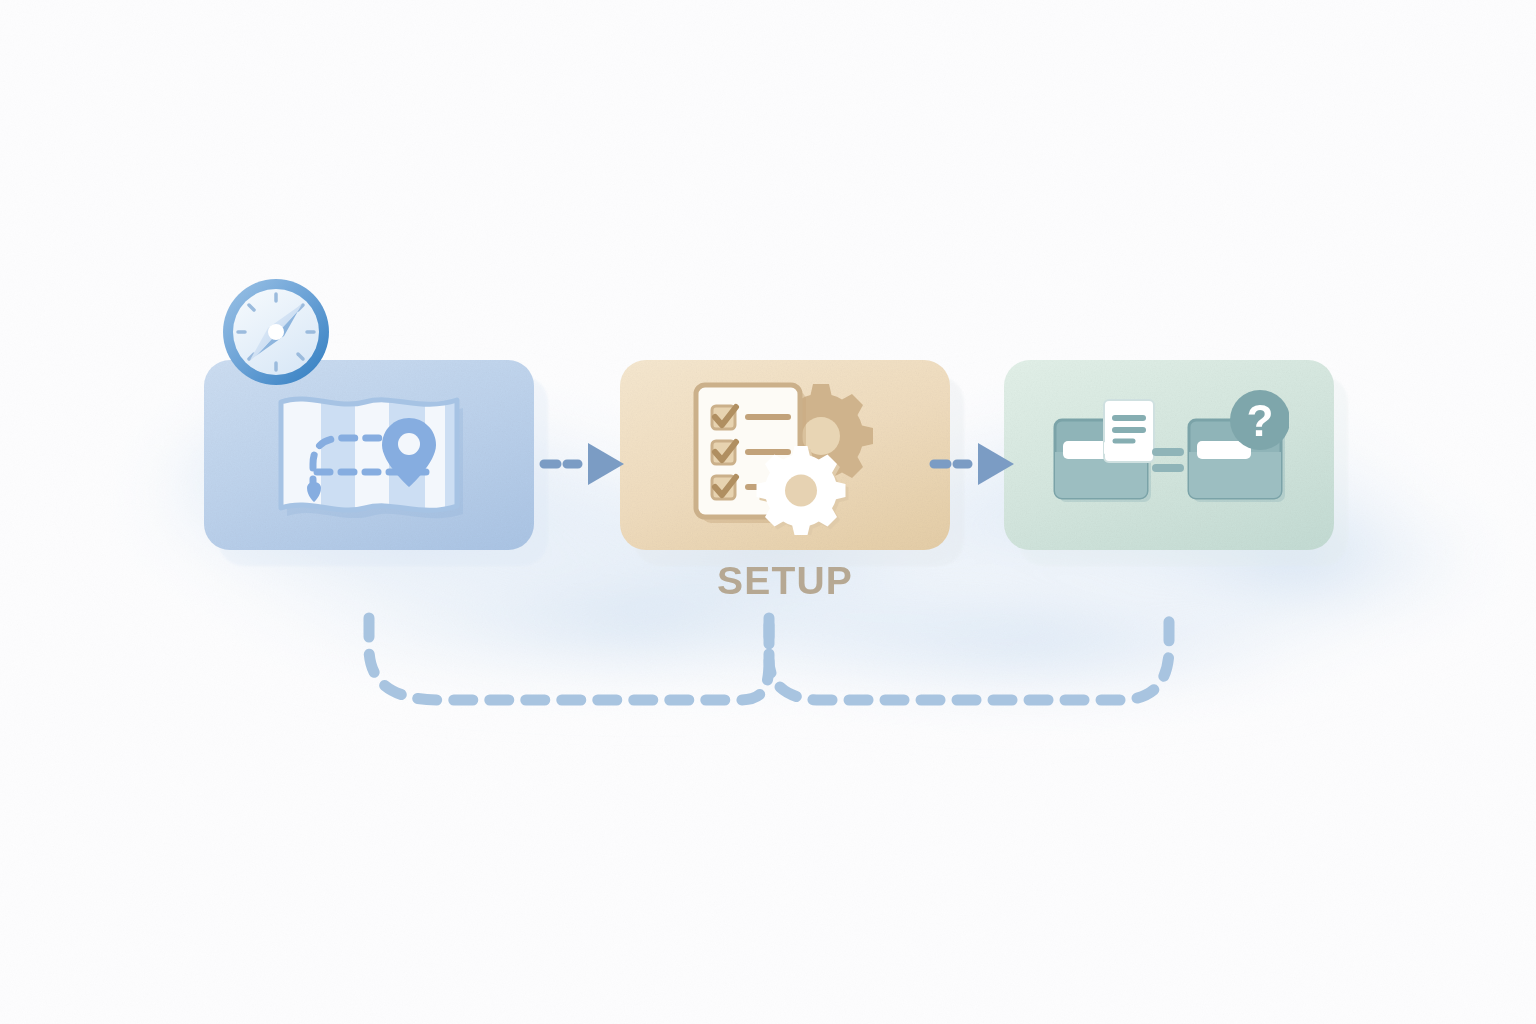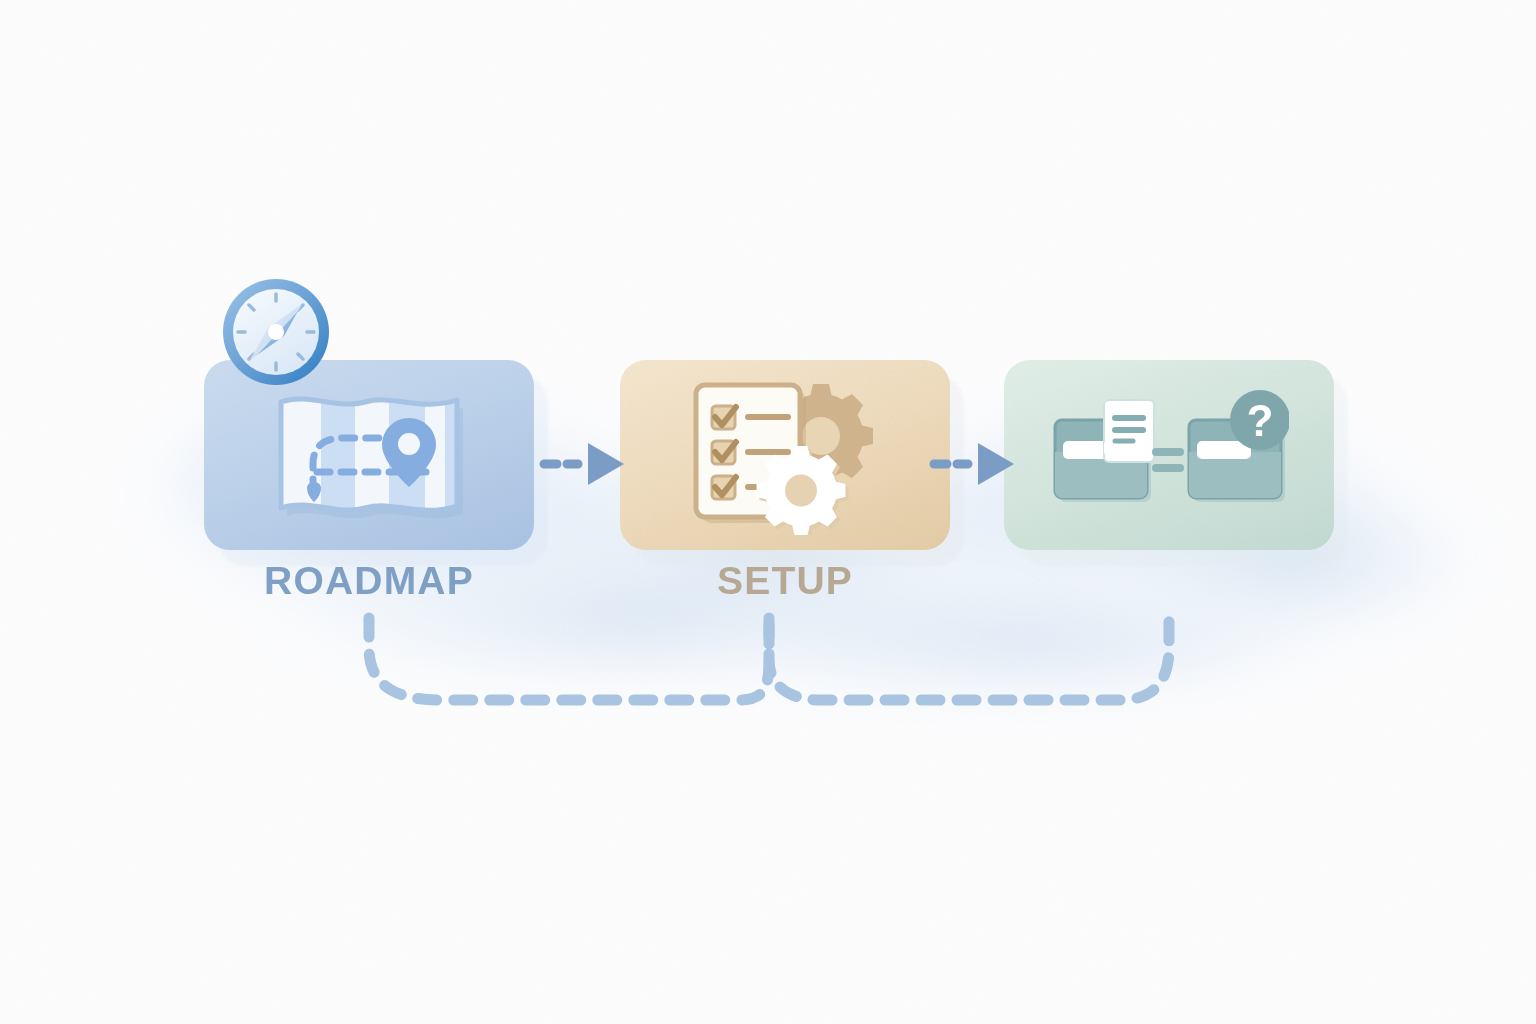--- a/index.html
+++ b/index.html
@@ -250,21 +250,20 @@
               <line x1="80" y1="80" x2="85" y2="85"></line>
               <line x1="85" y1="31" x2="80" y2="36"></line>
               <line x1="36" y1="80" x2="31" y2="85"></line>
             </g>
             <path d="M84 30 L 66 62 L 32 86 L 50 54 Z" fill="url(#needleG)"></path>
             <circle cx="58" cy="58" r="8" fill="#ffffff"></circle>
           </svg>
         </div>
       </div>
 
-      <div class="step-label" style="color:#7fa0c4;">ROADMAP</div>
     </div>
 
     <div class="step step-2">
       <div class="card-wrap">
 
         <div class="card-ghost" style="background:#e2e7ea;"></div>
 
         <div class="card" style="background:linear-gradient(160deg,#f5e7cf 0%,#efdcbe 50%,#e4cda6 100%);">
           <svg class="grain" viewBox="0 0 330 190" preserveAspectRatio="none">
             <filter id="g2">

